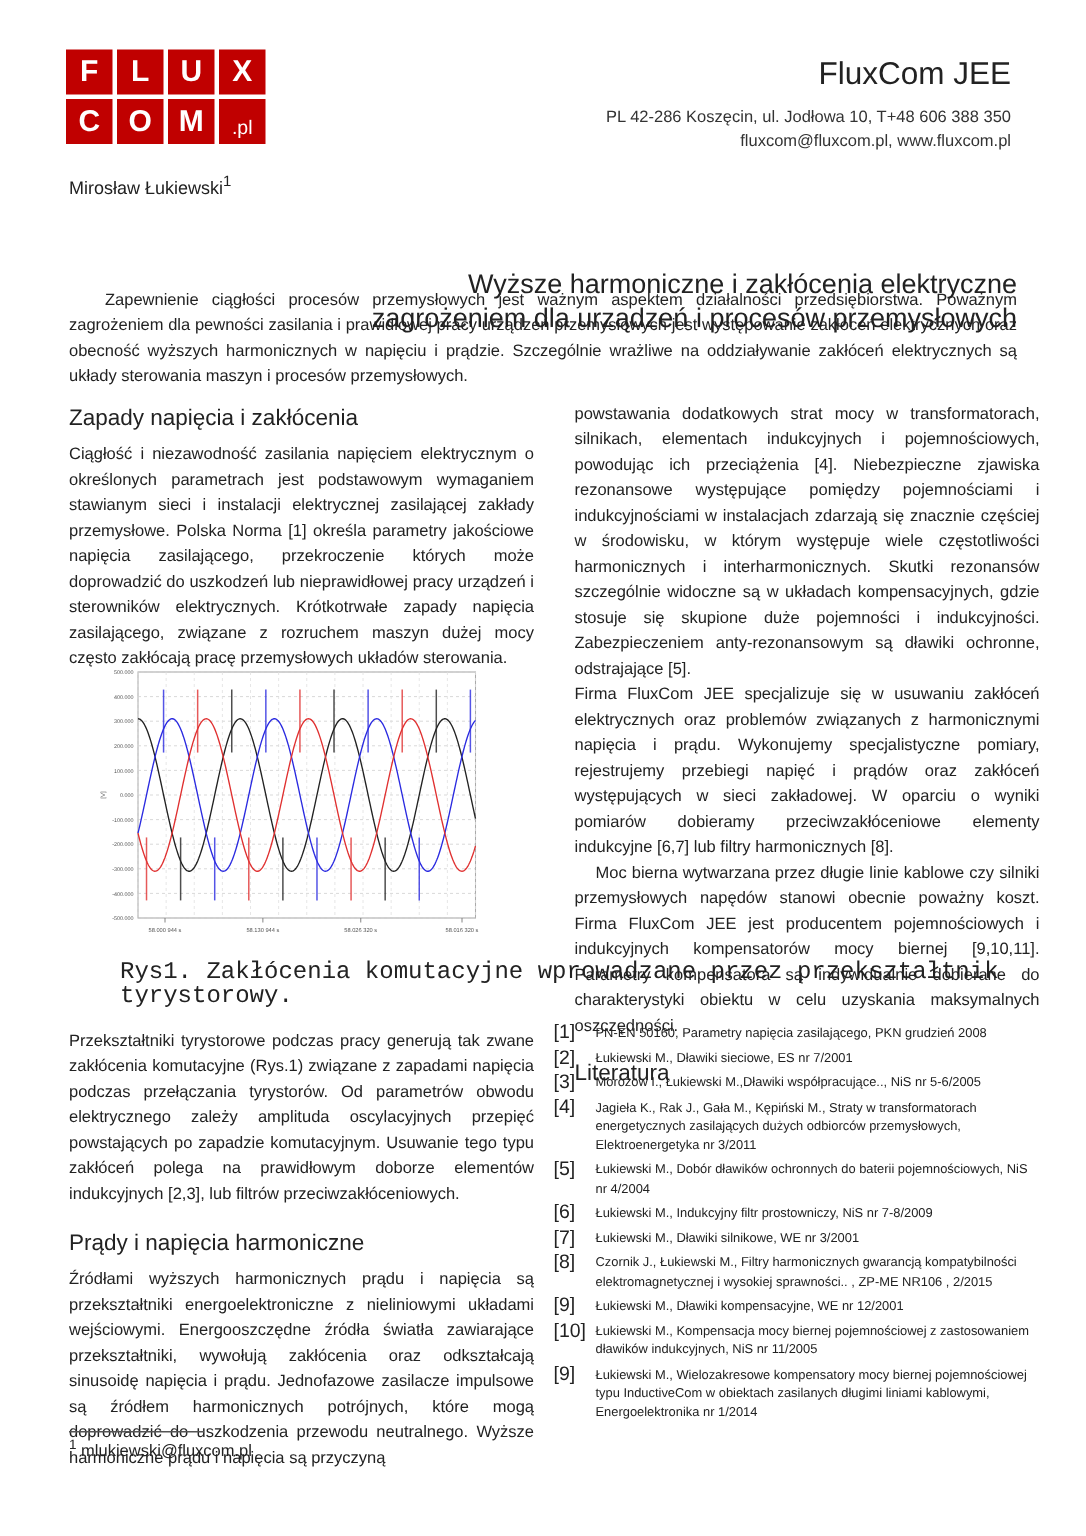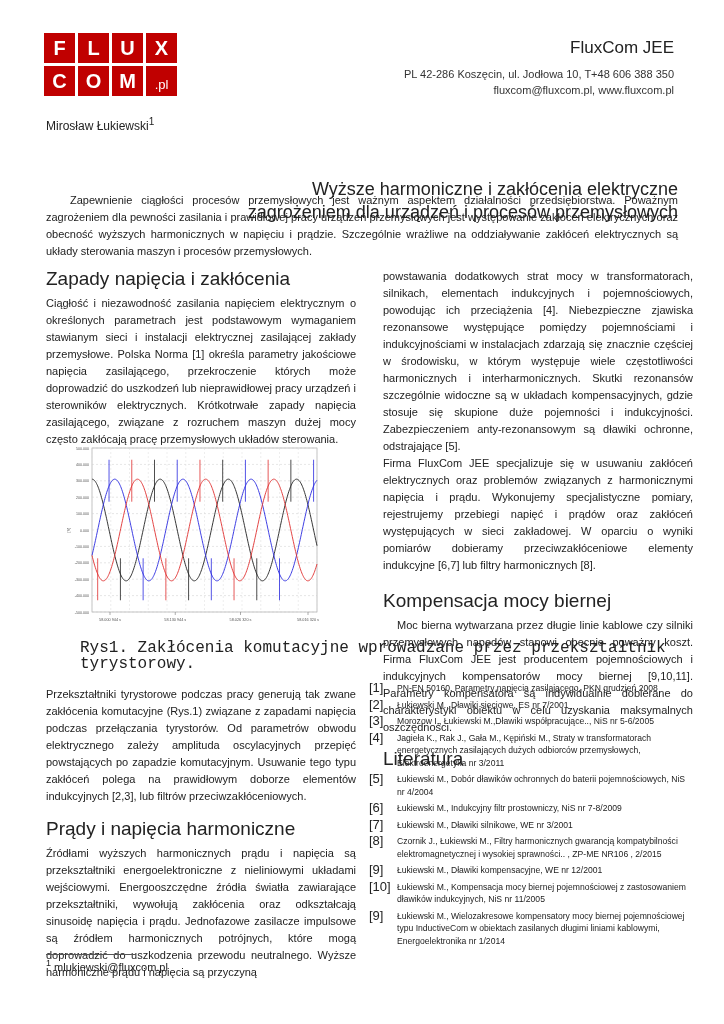--- a/index.html
+++ b/index.html
@@ -2,30 +2,30 @@
 <html><head>
 <meta charset="utf-8">
 <style>
   html,body{margin:0;padding:0;background:#fff;}
   body{width:724px;height:1024px;position:relative;overflow:hidden;font-family:"Liberation Sans",sans-serif;color:#222;}
   .logo{position:absolute;left:44px;top:33px;}
   .logo .row{display:flex;gap:3px;margin-bottom:3px;}
   .logo .cell{width:31px;height:30px;background:#c00000;color:#fff;font-weight:bold;font-size:20px;display:flex;align-items:center;justify-content:center;letter-spacing:0;}
   .logo .cell.small{font-weight:normal;font-size:13px;padding-top:6px;box-sizing:border-box;text-align:center;}
   .company{position:absolute;right:50px;top:38px;text-align:right;}
-  .company .name{font-size:17px;color:#222;margin-bottom:8px;}
+  .company .name{font-size:21px;color:#222;margin-bottom:8px;}
   .company .addr{font-size:11px;line-height:16px;color:#333;}
   .author{position:absolute;left:46px;top:116px;font-size:12px;}
   .author sup{font-size:10px;}
   .title{position:absolute;right:46px;top:142px;text-align:right;font-size:18px;line-height:23px;color:#222;margin-top:36px;}
   .abstract{position:absolute;left:46px;right:46px;top:192px;font-size:11px;line-height:17px;text-align:justify;text-indent:24px;}
   .col{position:absolute;font-size:11px;line-height:17px;text-align:justify;}
   .col.left{left:46px;width:310px;}
   .col.right{left:383px;width:310px;}
-  h2{font-weight:normal;font-size:19px;margin:0 0 8px 0;color:#222;}
+  h2{font-weight:normal;font-size:15px;margin:0 0 8px 0;color:#222;}
   p{margin:0;}
   .indent{text-indent:14px;}
   .chart-wrap{position:absolute;left:62px;top:444px;width:260px;height:186px;}
   .caption{position:absolute;left:80px;top:640px;font-size:16px;line-height:16px;font-family:Liberation Mono, monospace;}
   .foot-rule{position:absolute;left:46px;top:954px;width:90px;border-top:1px solid #555;}
   .footnote{position:absolute;left:46px;top:958px;font-size:11px;}
   .footnote sup{font-size:9px;}
   .refs{position:absolute;left:369px;top:681px;width:320px;}
   .ref{display:flex;font-size:8.6px;line-height:12.5px;margin-bottom:3px;}
   .ref .num{font-size:13px;min-width:22px;line-height:13px;margin-right:6px;}
@@ -148,21 +148,20 @@
   <h2 style="margin-top:15px;">Prądy i napięcia harmoniczne</h2>
   <p>Źródłami wyższych harmonicznych prądu i napięcia są przekształtniki energoelektroniczne z nieliniowymi układami wejściowymi. Energooszczędne źródła światła zawiarające przekształtniki, wywołują zakłócenia oraz odkształcają sinusoidę napięcia i prądu. Jednofazowe zasilacze impulsowe są źródłem harmonicznych potrójnych, które mogą doprowadzić do uszkodzenia przewodu neutralnego. Wyższe harmoniczne prądu i napięcia są przyczyną</p>
 </div>
 
 <div class="foot-rule"></div>
 <div class="footnote"><sup>1</sup> <span>mlukiewski@fluxcom.pl</span></div>
 
 <div class="col right" style="top:268px;">
   <p>powstawania dodatkowych strat mocy w transformatorach, silnikach, elementach indukcyjnych i pojemnościowych, powodując ich przeciążenia [4]. Niebezpieczne zjawiska rezonansowe występujące pomiędzy pojemnościami i indukcyjnościami w instalacjach zdarzają się znacznie częściej w środowisku, w którym występuje wiele częstotliwości harmonicznych i interharmonicznych. Skutki rezonansów szczególnie widoczne są w układach kompensacyjnych, gdzie stosuje się skupione duże pojemności i indukcyjności. Zabezpieczeniem anty-rezonansowym są dławiki ochronne, odstrajające [5].</p>
   <p>Firma FluxCom JEE specjalizuje się w usuwaniu zakłóceń elektrycznych oraz problemów związanych z harmonicznymi napięcia i prądu. Wykonujemy specjalistyczne pomiary, rejestrujemy przebiegi napięć i prądów oraz zakłóceń występujących w sieci zakładowej. W oparciu o wyniki pomiarów dobieramy przeciwzakłóceniowe elementy indukcyjne [6,7] lub filtry harmonicznych [8].</p>
-  <h2 style="margin-top:18px;">Kompensacja mocy biernej</h2>
   <p class="indent">Moc bierna wytwarzana przez długie linie kablowe czy silniki przemysłowych napędów stanowi obecnie poważny koszt. Firma FluxCom JEE jest producentem pojemnościowych i indukcyjnych kompensatorów mocy biernej [9,10,11]. Parametry kompensatora są indywidualnie dobierane do charakterystyki obiektu w celu uzyskania maksymalnych oszczędności.</p>
   <h2 style="margin-top:14px;">Literatura</h2>
 </div>
 
 <div class="refs">
   <div class="ref">
       <span class="num">[1]</span>
       <span class="txt">PN-EN 50160, Parametry napięcia zasilającego, PKN grudzień 2008</span>
     </div>
   <div class="ref">

